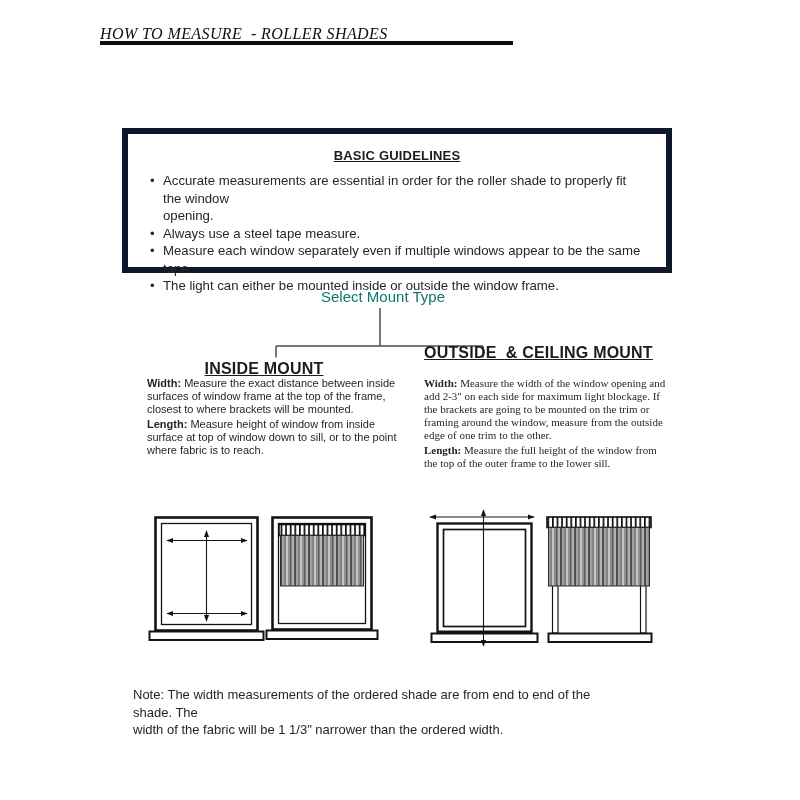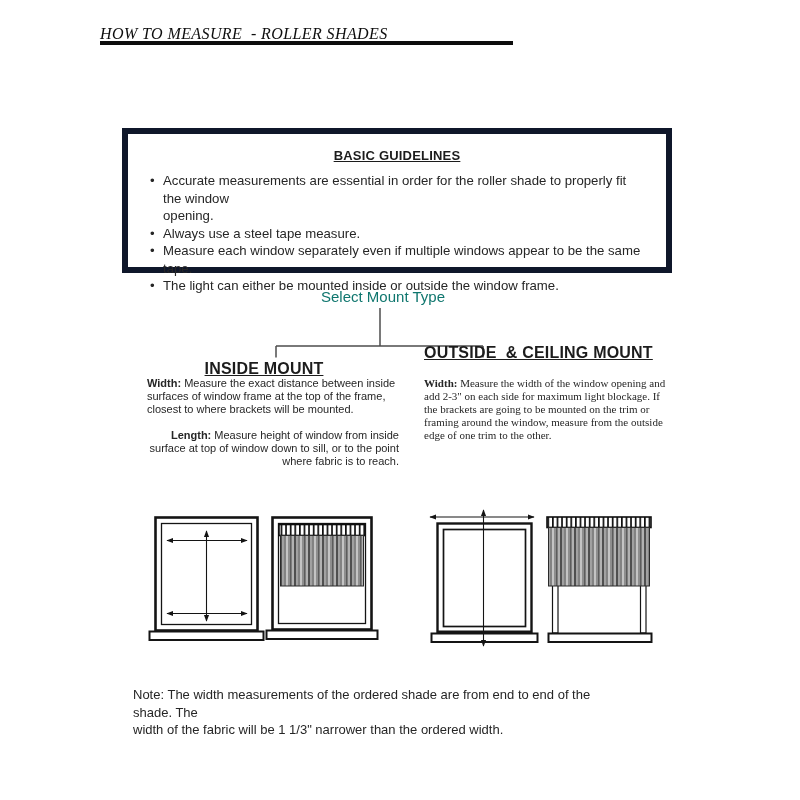--- a/index.html
+++ b/index.html
@@ -44,21 +44,21 @@
     font-size:16px;font-weight:bold;text-decoration:underline;
     text-align:center;color:#1c1c1c;white-space:pre;letter-spacing:0.2px;
   }
   .inside-heading{left:148px;top:360px;width:232px;}
   .outside-heading{left:424px;top:344px;width:224px;}
 
   
   .col-body{font-size:11px;line-height:13px;color:#262626;}
   .inside-body{left:147px;top:377px;width:252px;}
   .outside-body{left:424px;top:377px;width:258px;font-family:Liberation Serif, serif;}
-  .col-body .para2{margin-top:13px;text-align:right;}
+  .col-body .para2{margin-top:2px;}
   .lbl{font-weight:bold;}
   .body-text{white-space:pre-line;}
 
   
   .note-text{
     left:133px;top:686px;width:480px;
     font-size:13px;line-height:17.5px;color:#262626;white-space:pre-line;
   }
 
   svg{display:block;}
@@ -110,20 +110,22 @@
 surface at top of window down to sill, or to the point
 where fabric is to reach.</span></div>
 </div>
 
 <div class="abs col-body outside-body">
   <div class="para1"><span class="lbl">Width:</span> <span class="body-text">Measure the width of the window opening and
 add 2-3" on each side for maximum light blockage.  If
 the brackets are going to be mounted on the trim or
 framing around the window, measure from the outside
 edge of one trim to the other.</span></div>
+  <div class="para2"><span class="lbl">Length:</span> <span class="body-text">Measure the full height of the window from
+the top of the outer frame to the lower sill.</span></div>
 </div>
 
 <svg class="abs" style="left:140px;top:500px;" width="545" height="155" viewBox="140 500 545 155">
   <defs>
     <marker id="ah" viewBox="0 0 10 10" refX="9" refY="5" markerWidth="6.5" markerHeight="6.5" orient="auto-start-reverse" markerUnits="strokeWidth">
       <path d="M0,1.2 L10,5 L0,8.8 z" fill="#141414"></path>
     </marker>
     <pattern id="fabric" width="14" height="10" patternUnits="userSpaceOnUse">
       <rect x="0" y="0" width="14" height="10" fill="#c4c4c4"></rect>
       <rect x="0" y="0" width="2.2" height="10" fill="#4f4f4f"></rect>

